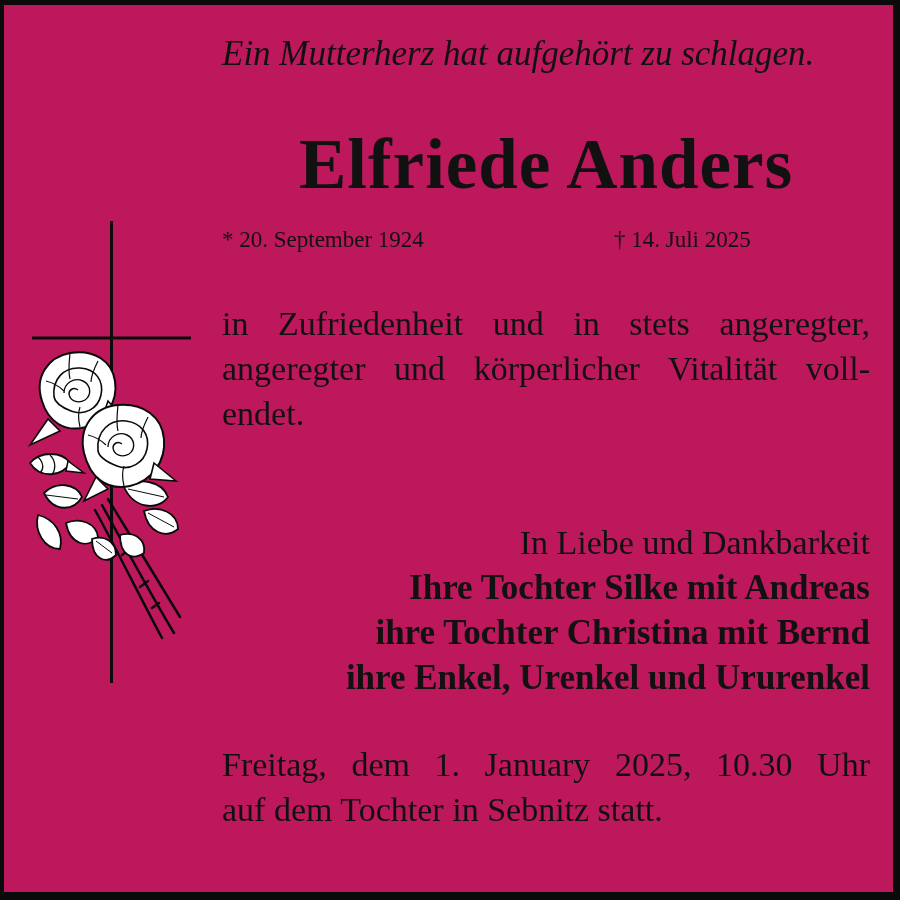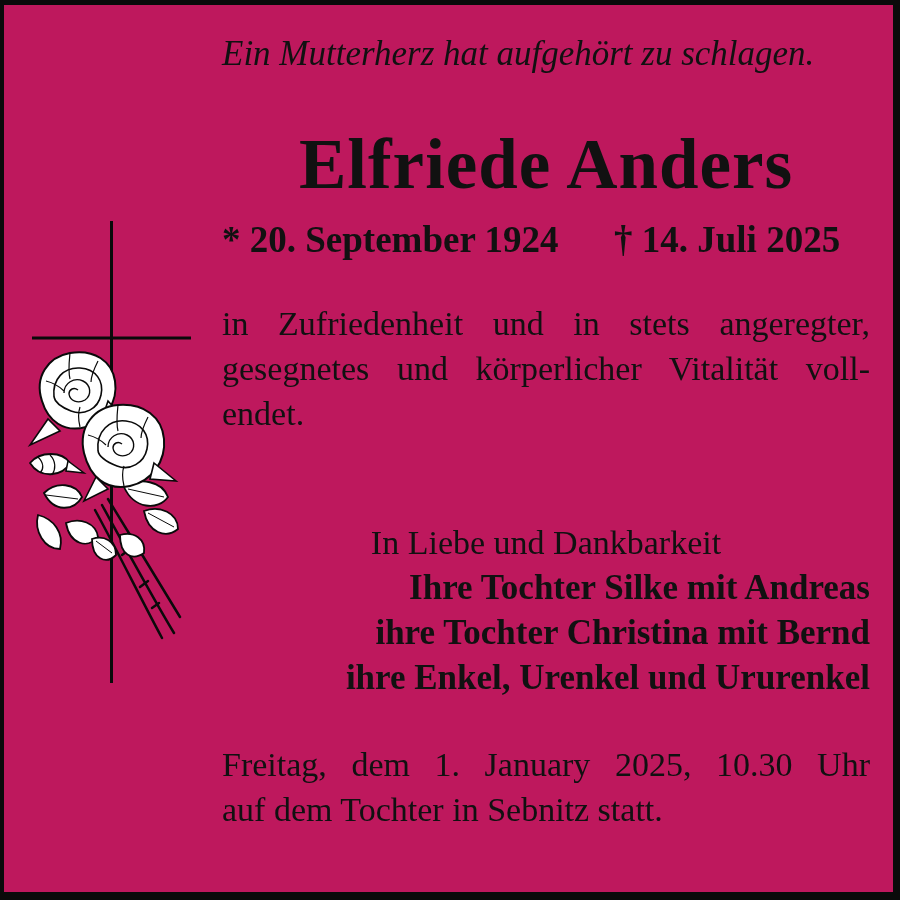--- a/index.html
+++ b/index.html
@@ -21,27 +21,27 @@
     font-size:35px;font-style:italic;line-height:40px;
     white-space:nowrap;text-align:left;
   }
   .name{
     position:absolute;left:0;top:118px;width:100%;
     font-size:71px;font-weight:bold;line-height:82px;
     white-space:nowrap;text-align:center;letter-spacing:1px;
   }
   .dates{
     position:absolute;left:0;top:214px;width:100%;
-    font-size:37px;line-height:42px;display:flex;font-weight:bold;
+    font-size:23px;line-height:42px;display:flex;
   }
   .dates .birth{width:392px;flex:0 0 392px;}
   .para{font-size:34px;line-height:45px;}
   .obituary{position:absolute;left:0;top:296px;width:100%;}
   .farewell{position:absolute;left:0;top:515px;width:100%;}
-  .farewell .intro{font-size:34px;line-height:45px;text-align:center;}
+  .farewell .intro{font-size:34px;line-height:45px;text-align:right;}
   .farewell .mourner{font-size:35px;font-weight:bold;line-height:45px;text-align:right;padding-left:3px;}
   .funeral{position:absolute;left:0;top:737px;width:100%;}
   .jline{text-align:justify;text-align-last:justify;}
   .lline{text-align:left;}
   .illustration{position:absolute;left:0;top:200px;width:210px;height:490px;}
 </style>
 </head>
 <body>
 
 <div class="card">
@@ -114,21 +114,21 @@
 
     <div class="name">Elfriede Anders</div>
 
     <div class="dates">
       <span class="birth">* 20. September 1924</span>
       <span class="death">† 14. Juli 2025</span>
     </div>
 
     <div class="obituary para">
       <div class="jline">in Zufriedenheit und in stets angeregter,</div>
-      <div class="jline">gesegnetes und körperlicher Vitalität voll-</div>
+      <div class="jline">angeregter und körperlicher Vitalität voll-</div>
       <div class="lline">endet.</div>
     </div>
 
     <div class="farewell">
       <div class="intro">In Liebe und Dankbarkeit</div>
       <div class="mourner">Ihre Tochter Silke mit Andreas</div>
       <div class="mourner">ihre Tochter Christina mit Bernd</div>
       <div class="mourner">ihre Enkel, Urenkel und Ururenkel</div>
     </div>
 

